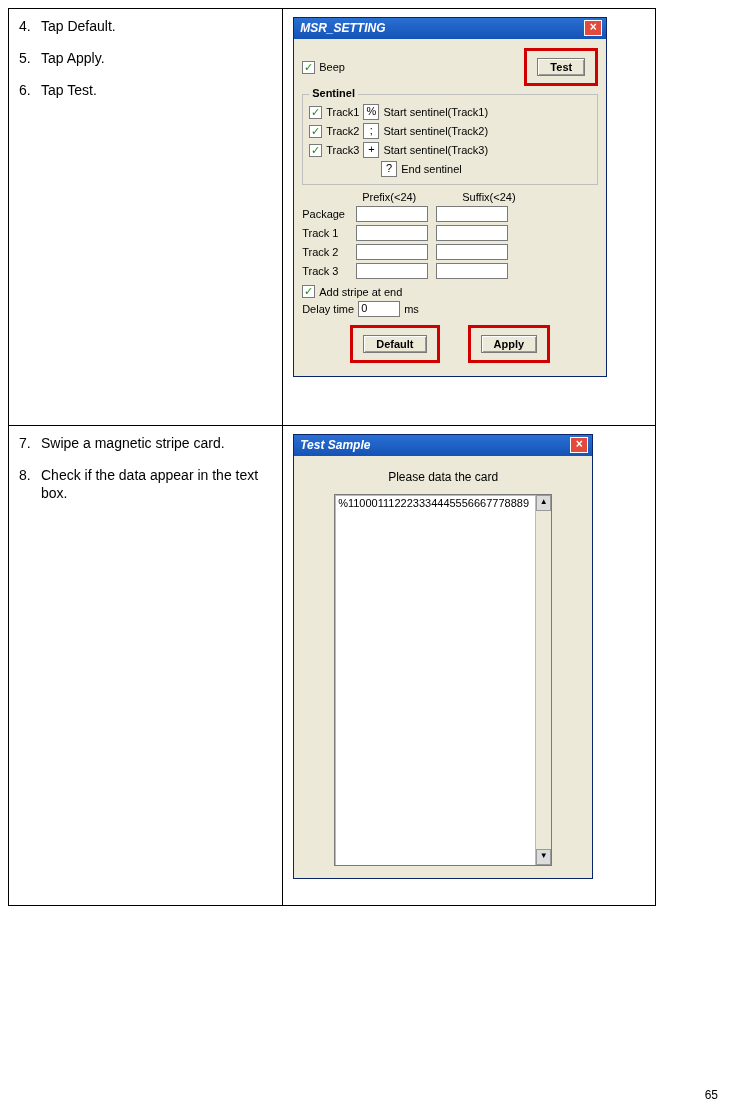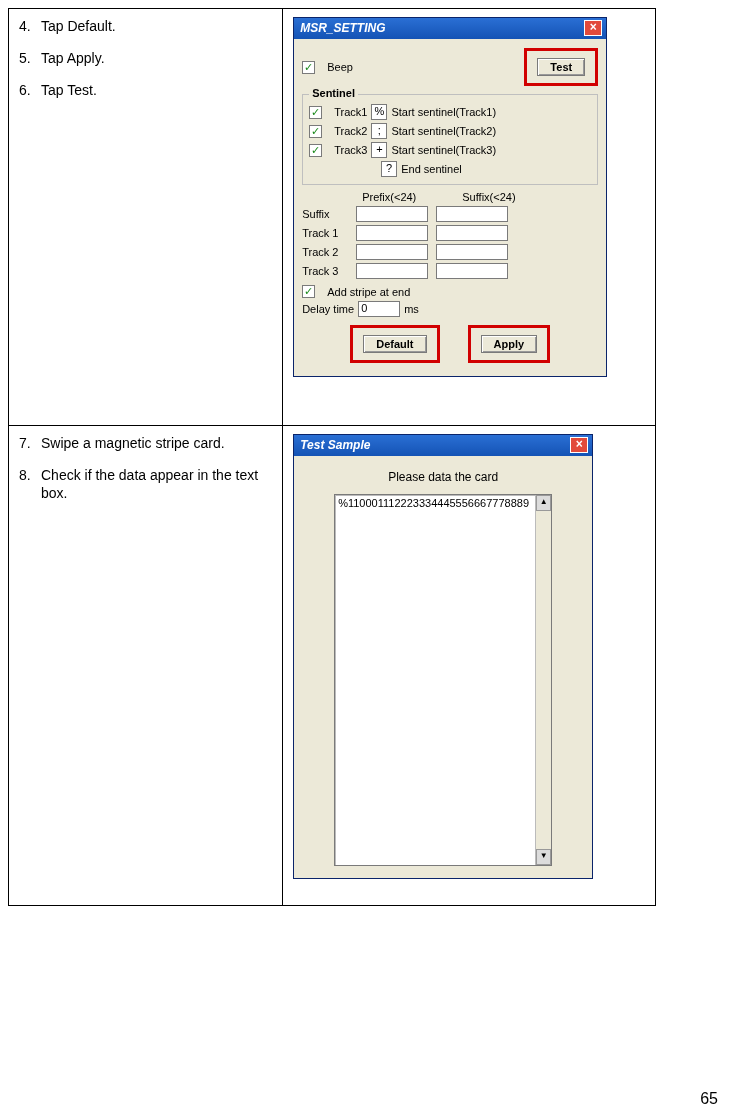--- a/index.html
+++ b/index.html
@@ -65,21 +65,21 @@
     height: 16px;
     border: 1px solid #fff;
     color: #fff;
     font-weight: bold;
     font-style: normal;
     text-align: center;
     line-height: 12px;
     font-size: 12px;
   }
   .dlgbody { padding: 6px 8px 10px 8px; position: relative; }
-  .chk { display: inline-flex; align-items: center; gap: 12px; }
+  .chk { display: inline-flex; align-items: center; gap: 4px; }
   .chkbox {
     width: 13px; height: 13px; border: 1px solid #7a7a7a;
     background: #fff; display:inline-flex; align-items:center; justify-content:center;
     font-size: 11px; color: #1a8a1a; line-height:1;
   }
   .chkbox.checked::after { content: "✓"; }
   .groupbox {
     border: 1px solid #bfbfbf;
     border-radius: 0;
     padding: 6px 4px 4px 6px;
@@ -135,21 +135,21 @@
     overflow: hidden;
     position:relative;
   }
   .ts-textarea .scroll {
     position:absolute; right:0; top:0; bottom:0; width:16px;
     background:#ece9d8; border-left:1px solid #bbb;
     display:flex; flex-direction:column; justify-content:space-between;
   }
   .scrollbtn { height:16px; background:#dcdcdc; border:1px solid #999; font-size:8px; text-align:center; line-height:12px; }
 
-  .pagenum { position: fixed; right: 18px; bottom: 10px; font-size: 16px; }
+  .pagenum { position: fixed; right: 18px; bottom: 16px; font-size: 12px; }
 </style>
 </head>
 <body>
 
 <table class="outer">
 
   <tbody>
       <tr>
     <td class="left">
       <ol class="instr">
@@ -216,21 +216,21 @@
               <span class="txt sm">?</span>
               <span>End sentinel</span>
             </div>
           </div>
 
           <div class="pslabels">
             <span>Prefix(&lt;24)</span>
             <span>Suffix(&lt;24)</span>
           </div>
           <div class="pfield row">
-            <span class="lbl">Suffix</span>
+            <span class="lbl">Package</span>
             <span class="txt"></span>
             <span class="txt"></span>
           </div>
           <div class="pfield row">
             <span class="lbl">Track 1</span>
             <span class="txt"></span>
             <span class="txt"></span>
           </div>
           <div class="pfield row">
             <span class="lbl">Track 2</span>

